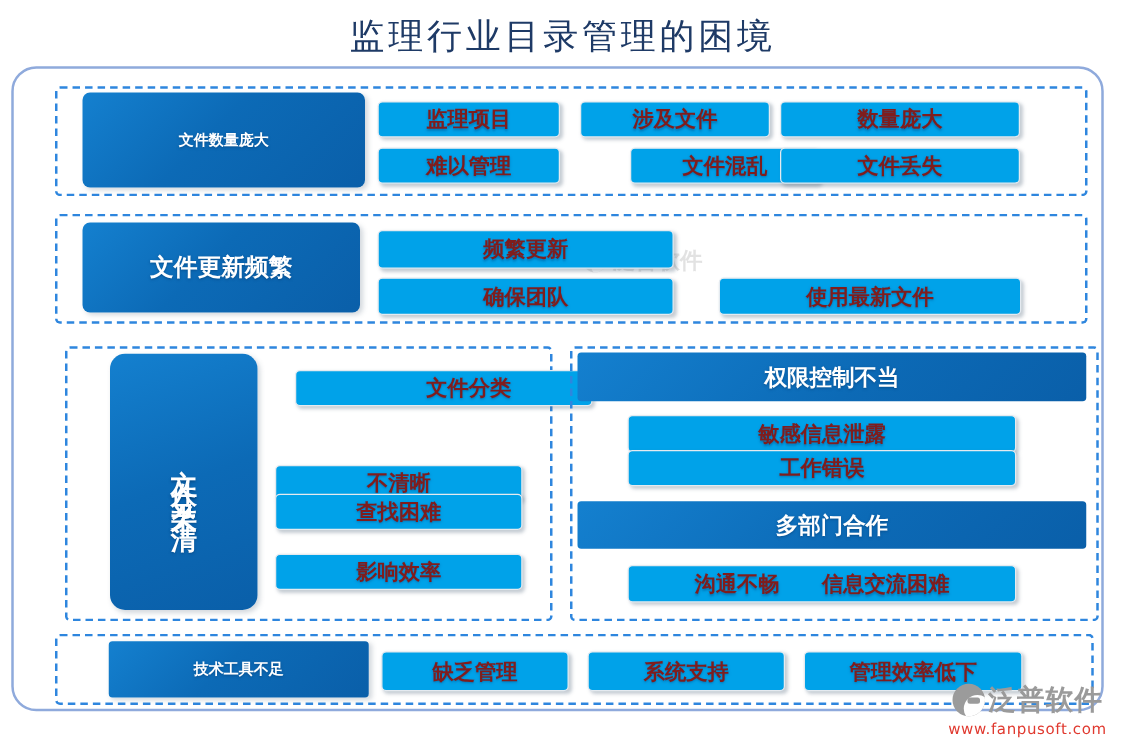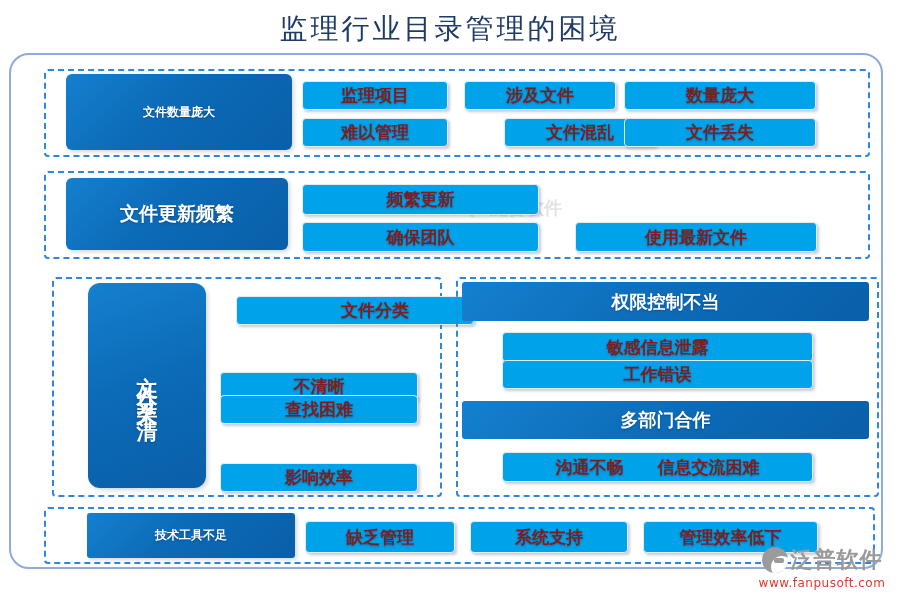--- a/index.html
+++ b/index.html
@@ -100,21 +100,21 @@
     <div class="pill" style="left:256px;top:11px;width:235px;height:29px;">频繁更新</div>
     <div class="pill" style="left:256px;top:49px;width:235px;height:28px;">确保团队</div>
     <div class="pill" style="left:529px;top:49px;width:240px;height:28px;">使用最新文件</div>
   </div>
 
   <div class="sec" id="sec3l">
     <div class="dark-vert" style="left:34px;top:4px;width:118px;height:205px;">文件分类不清</div>
     <div class="pill" style="left:182px;top:17px;width:196px;height:27px;padding-left:40px;">文件分类</div>
     <div class="pill" style="left:166px;top:67px;width:196px;height:27px;margin-top:26px;">不清晰</div>
     <div class="pill" style="left:166px;top:116px;width:196px;height:27px;">查找困难</div>
-    <div class="pill" style="left:166px;top:164px;width:196px;height:27px;margin-top:20px;">影响效率</div>
+    <div class="pill" style="left:166px;top:164px;width:196px;height:27px;">影响效率</div>
   </div>
 
   <div class="sec" id="sec3r">
     <div class="band" style="left:4px;top:3px;width:407px;height:39px;">权限控制不当</div>
     <div class="pill" style="left:44px;top:53px;width:309px;height:28px;">敏感信息泄露</div>
     <div class="pill" style="left:44px;top:81px;width:309px;height:27px;">工作错误</div>
     <div class="band" style="left:4px;top:122px;width:407px;height:38px;">多部门合作</div>
     <div class="pill" style="left:44px;top:173px;width:309px;height:28px;">沟通不畅　　信息交流困难</div>
   </div>
 

